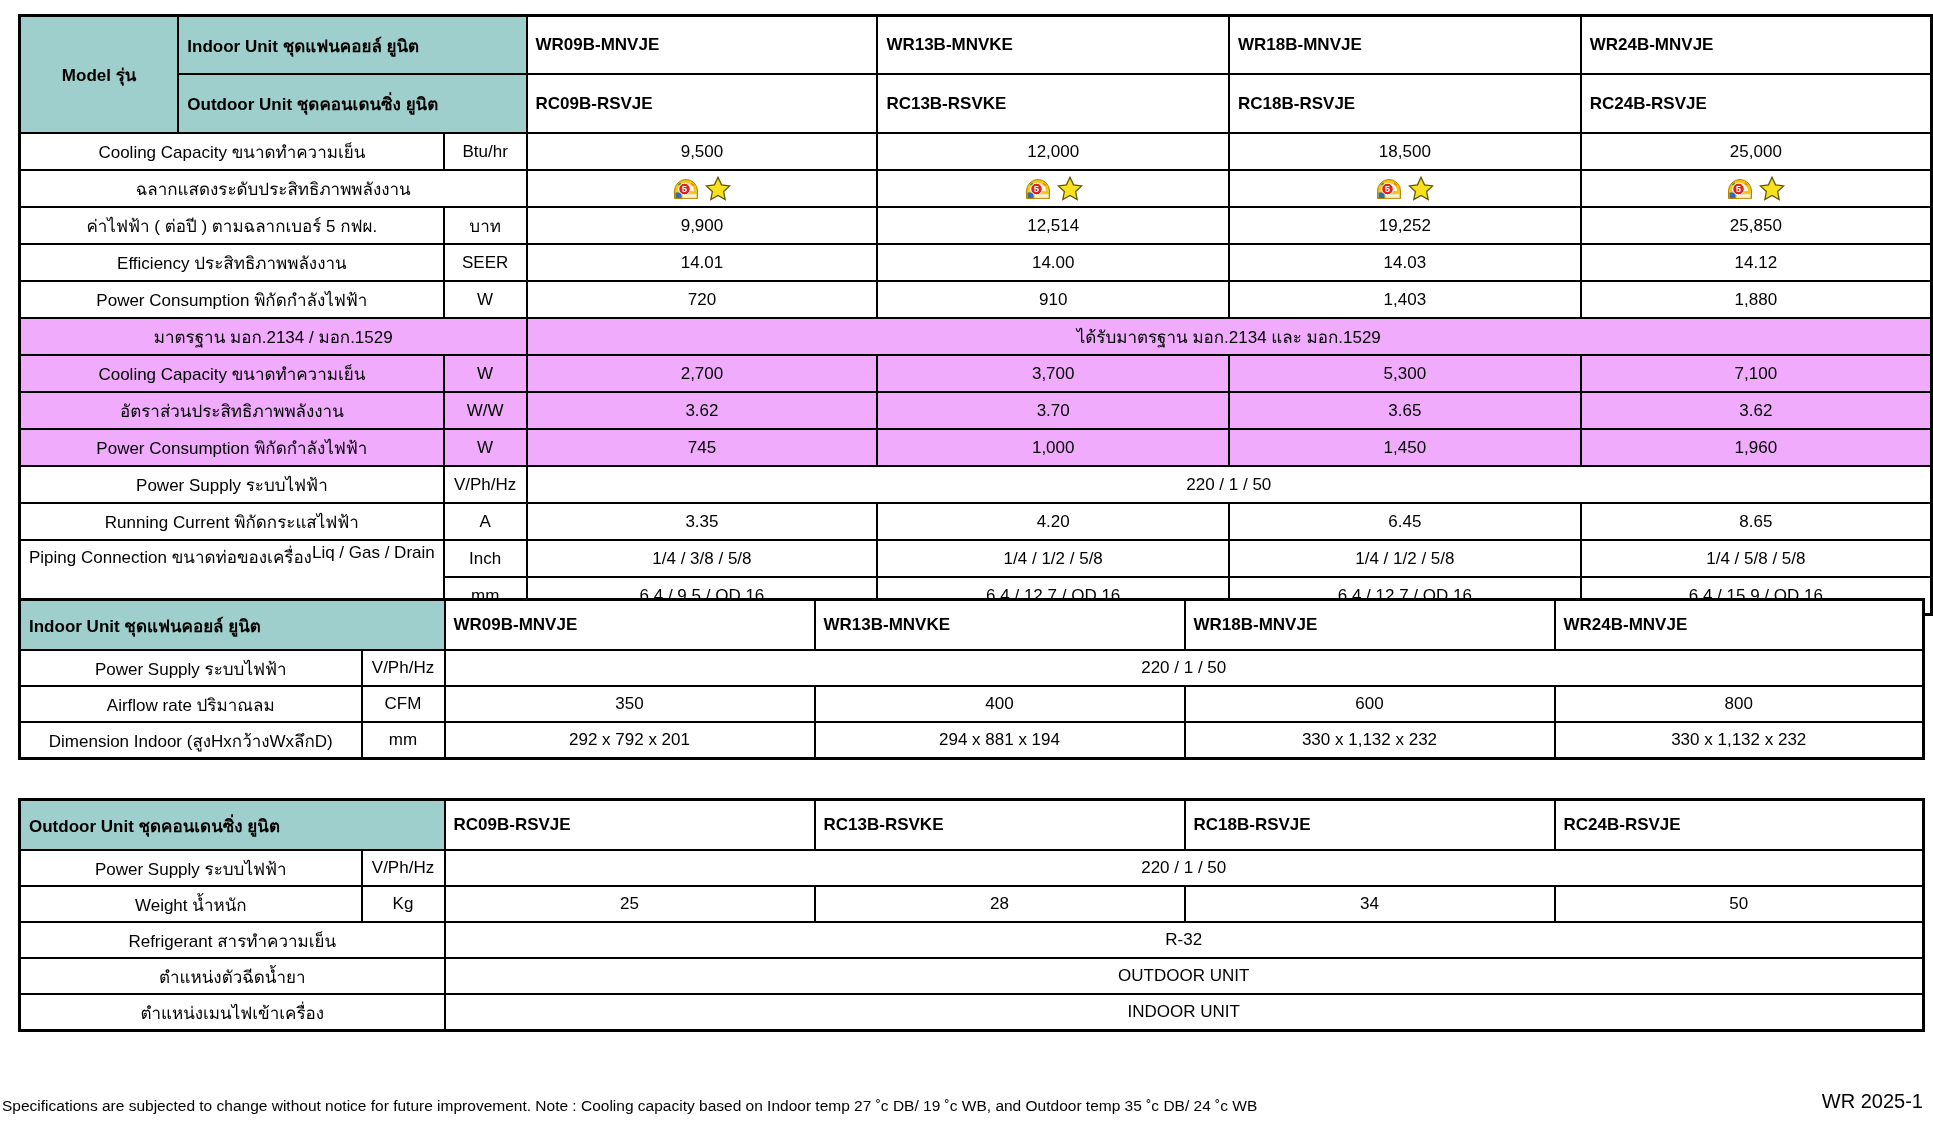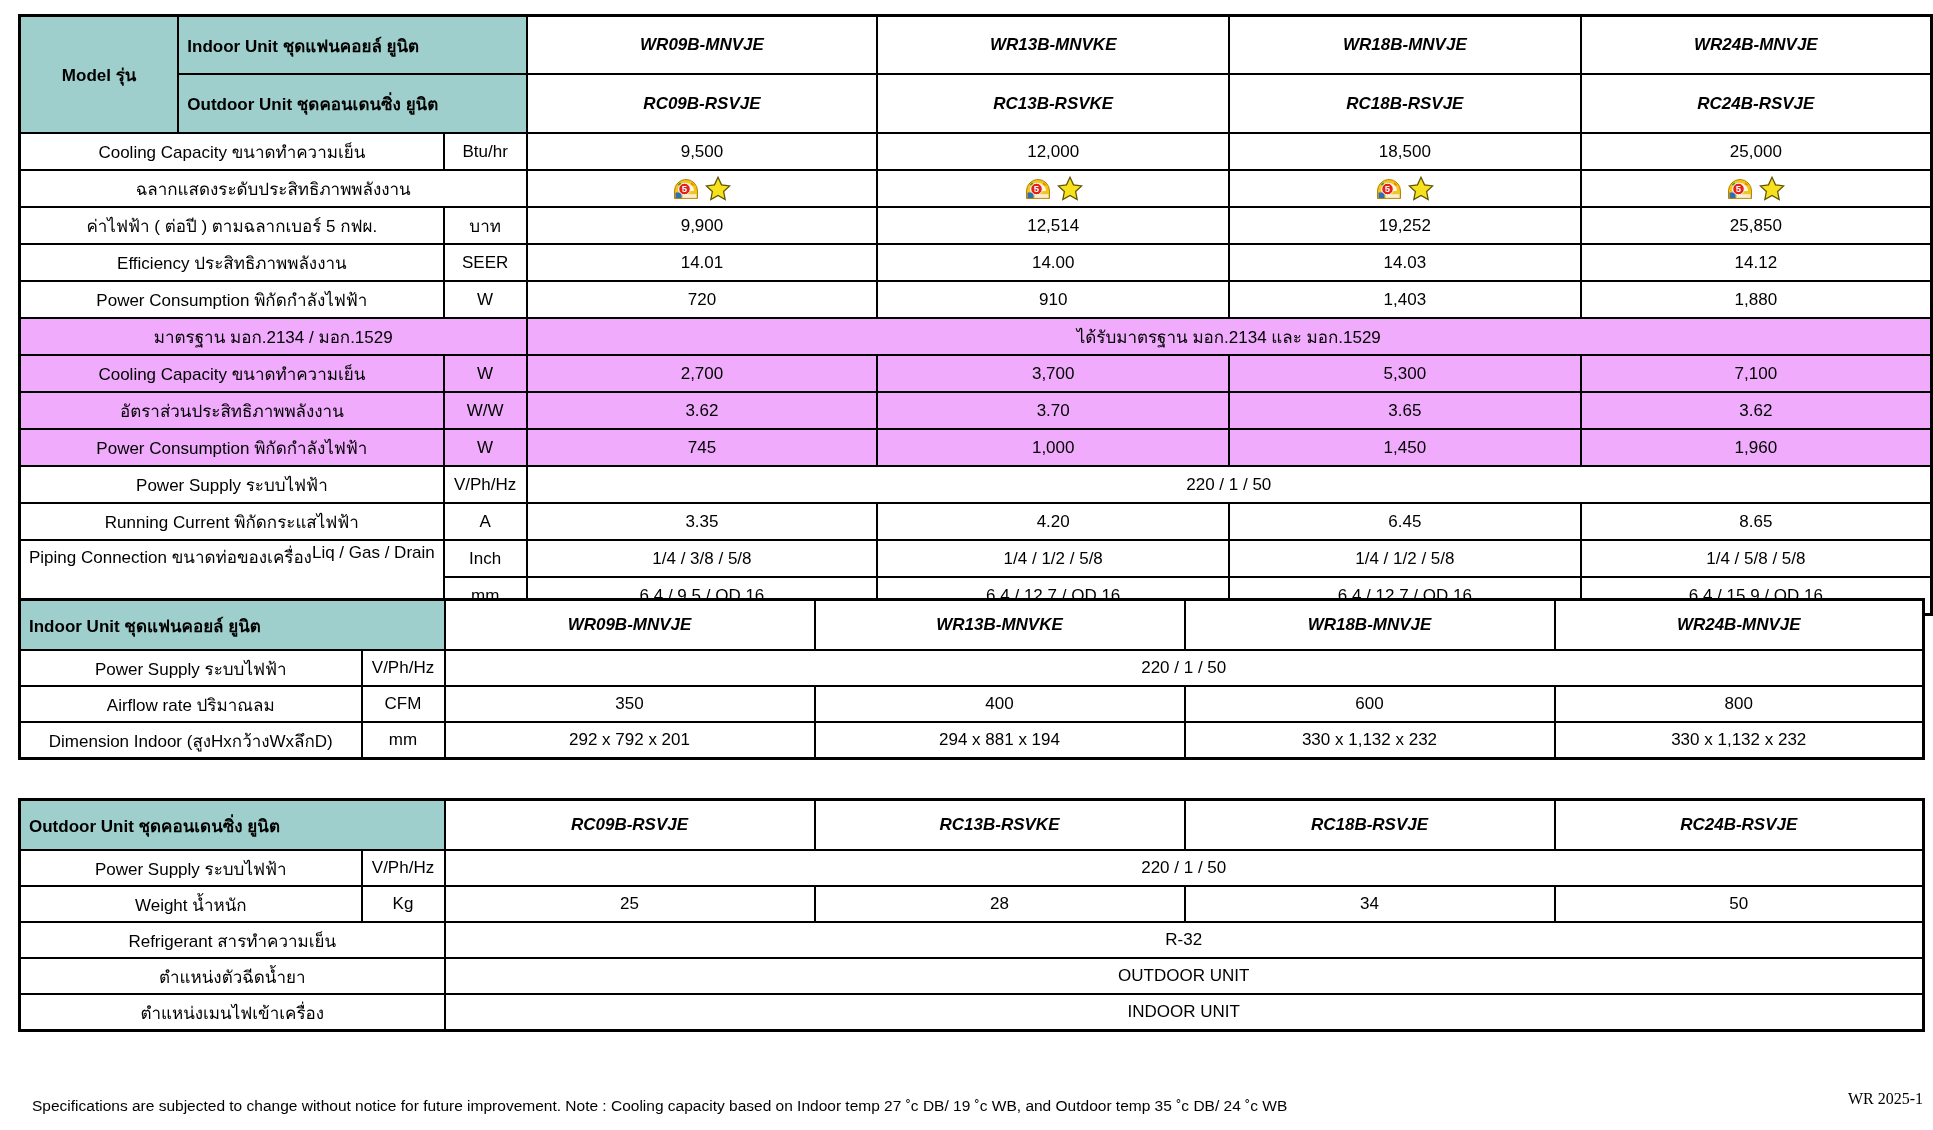--- a/index.html
+++ b/index.html
@@ -20,35 +20,35 @@
   tr.h48>td{height:48px;}
   tr.h35>td{height:35px;}
   tr.h34>td{height:34px;}
 
   .teal{background:#9ecfcc;}
   .tint>td{background:#f0abfc;}
 
   .model-root{font-weight:bold;font-size:22px;text-align:center;}
   .hdr-teal{font-weight:bold;font-size:20px;padding-left:14px;}
   .sect-title{font-weight:bold;font-size:22px;padding-left:16px;}
-  .model{text-align:center;font-weight:bold;font-size:21px;font-style:italic;}
+  .model{text-align:left;font-weight:bold;font-size:21px;}
   .lbl{text-align:center;padding-left:12px;}
   .unit{text-align:center;font-size:16px;padding:0 2px;}
   .val{text-align:center;font-size:18px;}
   .thickL{border-left:5px solid #000;}
   .hb{border-bottom:4px solid #000;}
 
   .two{display:flex;flex-direction:row;justify-content:space-around;height:68px;}
 
   .icons{display:inline-flex;align-items:center;gap:5px;vertical-align:middle;}
   svg.elabel{width:28px;height:25px;display:block;}
   svg.estar{width:26px;height:25px;display:block;}
 
-  .footnote{position:absolute;left:32px;top:1097px;font-size:15.5px;white-space:nowrap;}
-  .doccode{position:absolute;right:10px;top:1090px;font-size:16px;font-family:Liberation Serif, serif;}
+  .footnote{position:absolute;left:2px;top:1097px;font-size:15.5px;white-space:nowrap;}
+  .doccode{position:absolute;right:10px;top:1090px;font-size:20px;}
   .defs{position:absolute;width:0;height:0;overflow:hidden;}
 </style>
 </head>
 <body>
 
 <svg class="defs" xmlns="http://www.w3.org/2000/svg">
   <symbol id="sym-label5" viewBox="0 0 28 25">
     <path d="M2.5 15 A11.5 11.5 0 0 1 25.5 15 L25.5 22.5 L2.5 22.5 Z" fill="#f3c518" stroke="#b98200" stroke-width="1"></path>
     <path d="M6 15 A8 8 0 0 1 22 15 Z" fill="#fdf8e2"></path>
     <rect x="6.2" y="7.2" width="3" height="2.2" fill="#3aa335" transform="rotate(-35 7.7 8.3)"></rect>

